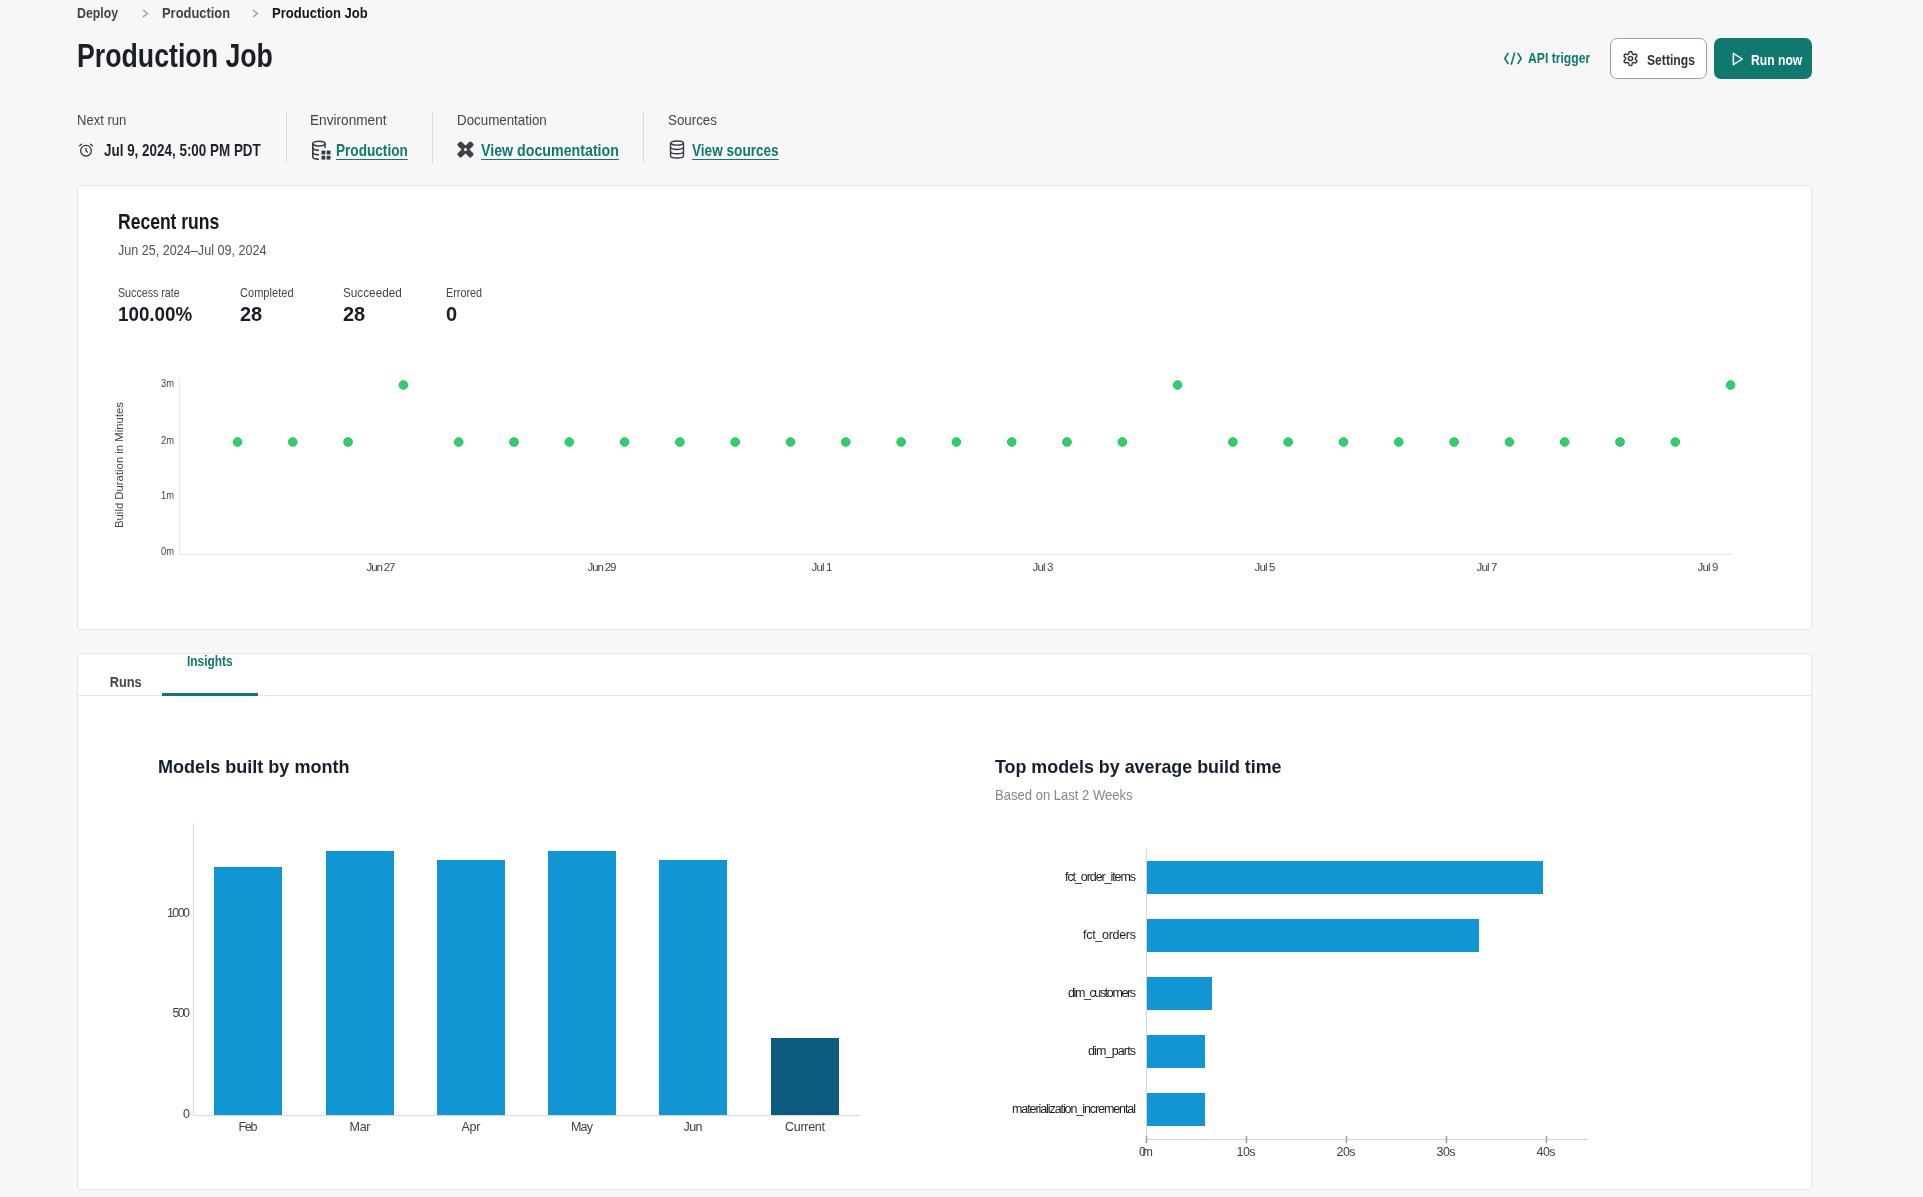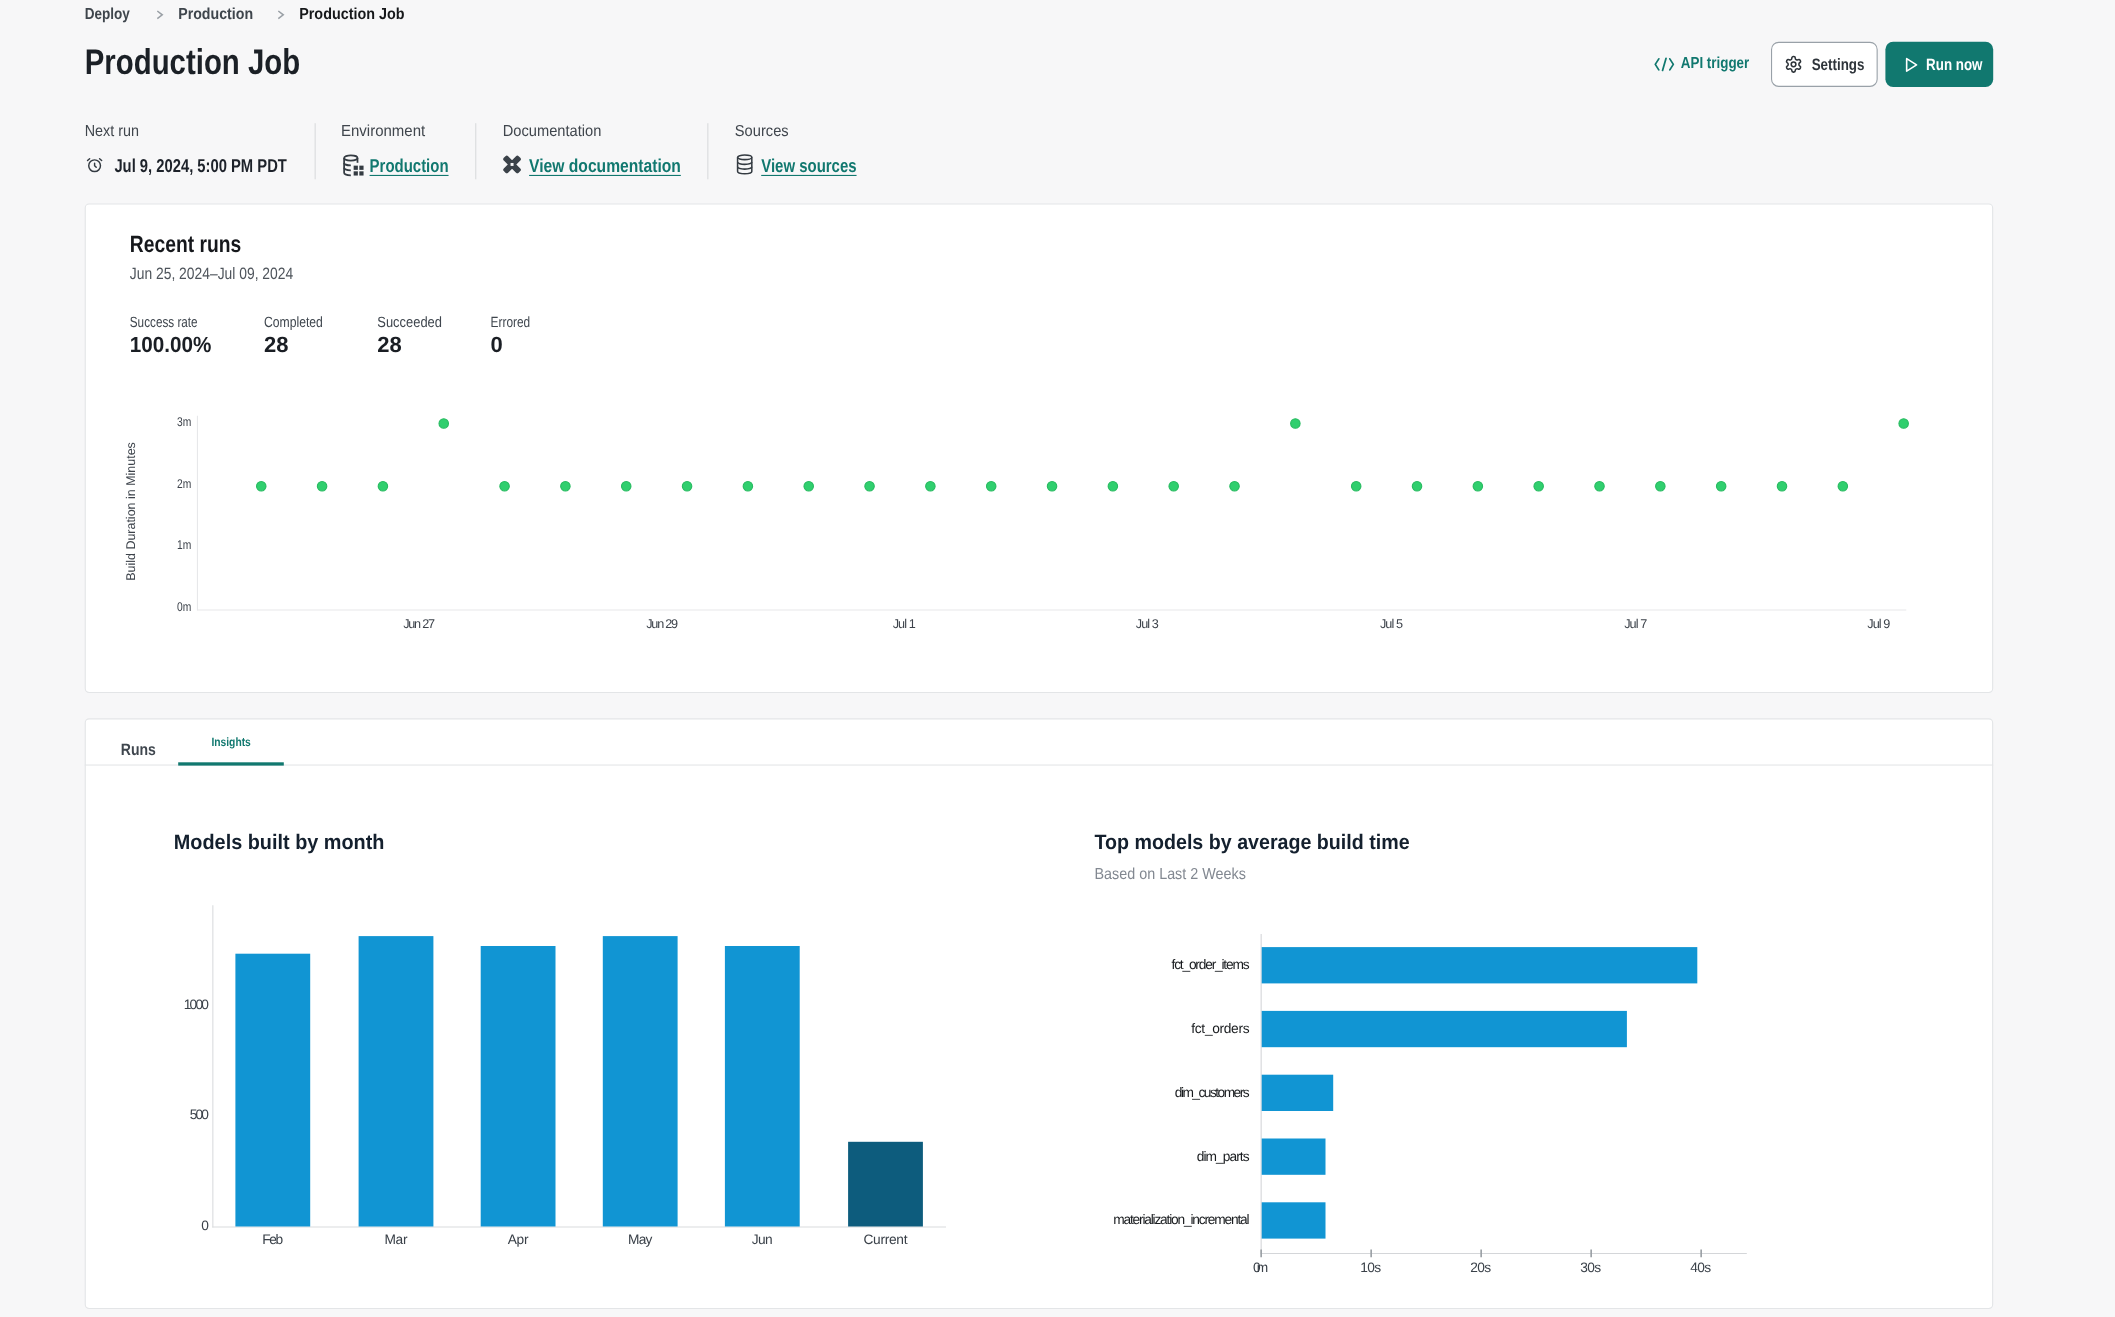--- a/index.html
+++ b/index.html
@@ -161,21 +161,21 @@
     <circle cx="1598.3" cy="82" r="4.3"></circle>
     <circle cx="1653.6" cy="25" r="4.3"></circle>
   </g>
 </svg>
 
 <div class="card" style="left:77px; top:653px; width:1735px; height:537px;"></div>
 <div class="abs" style="left:77px; top:653px; width:1735px; height:43px; border-bottom:1px solid #e4e6e8;"></div>
 <div class="abs" style="left:91px; top:653px; width:69px; height:56px; display:flex; align-items:center; justify-content:center; font-size:15px; font-weight:700; color:#3f464e;">
     <span style="transform:scaleX(0.85); display:inline-block;">Runs</span>
   </div>
-<div class="abs" style="left:162px; top:653px; width:96px; height:43px; display:flex; align-items:center; justify-content:center; font-size:11px; font-weight:700; color:#11786f;">
+<div class="abs" style="left:162px; top:653px; width:96px; height:43px; display:flex; justify-content:center; font-size:14px; font-weight:700; color:#11786f;">
     <span style="transform:scaleX(0.85); display:inline-block;">Insights</span>
   </div>
 <div class="abs" style="left:162px; top:693px; width:96px; height:3px; background:#11786f;"></div>
 
 <div class="abs sx" style="left:158px; top:756px; font-size:19px; font-weight:700; color:#14202e; transform:scaleX(0.95);">Models built by month</div>
 <svg class="abs" style="left:77px; top:810px;" width="880" height="340" viewBox="0 0 880 340">
   <line x1="116.5" y1="13" x2="116.5" y2="306" stroke="#dadcde" stroke-width="1"></line>
   <line x1="116" y1="305.5" x2="783" y2="305.5" stroke="#dadcde" stroke-width="1"></line>
   <g font-size="12.5" fill="#3a4149" text-anchor="end" lengthAdjust="spacingAndGlyphs">
     <text x="113" y="107" textLength="23">1000</text>

